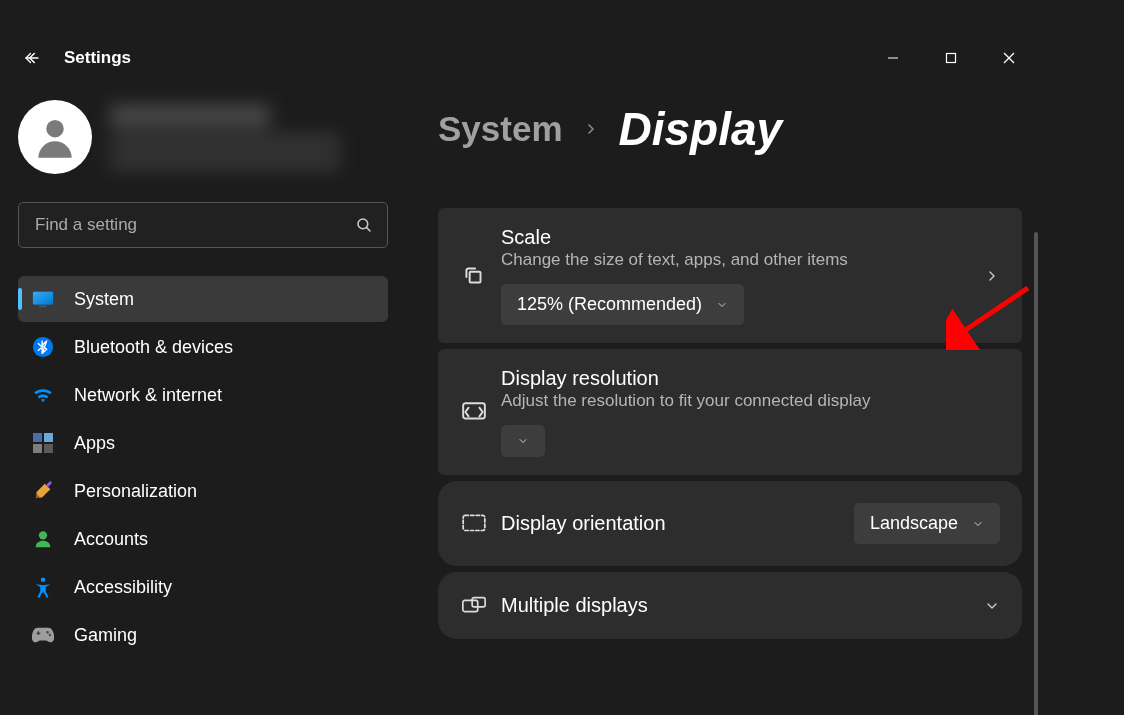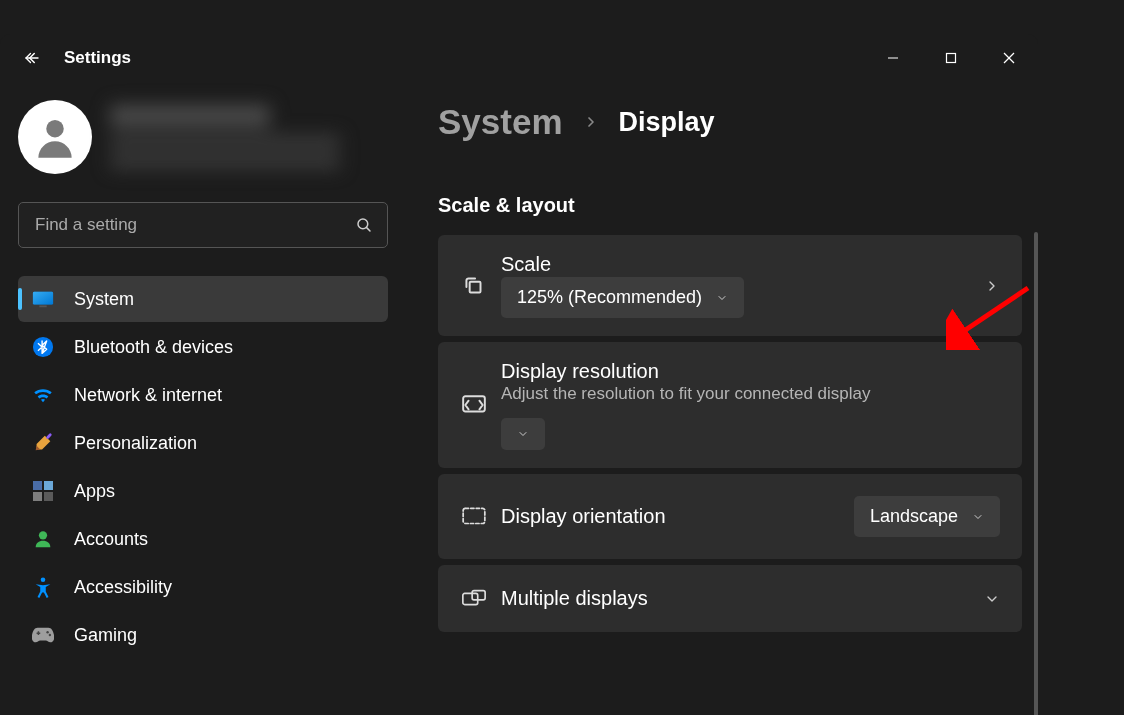--- a/index.html
+++ b/index.html
@@ -38,31 +38,31 @@
   .nav-item{height:46px;border-radius:6px;display:flex;align-items:center;gap:20px;padding:0 14px;cursor:pointer;font-size:18px;position:relative;}
   .nav-item.active{background:var(--sidebar-active);}
   .nav-item.active::before{content:"";position:absolute;left:0;top:12px;bottom:12px;width:4px;border-radius:3px;background:#4cc2ff;}
   .nav-icon{width:22px;height:22px;display:flex;align-items:center;justify-content:center;font-size:20px;}
   
   .main{flex:1;padding:20px 16px 0 32px;overflow:hidden;position:relative;}
   .scroll-track{position:absolute;right:0;top:150px;bottom:0;width:4px;background:#555;border-radius:2px;}
   .breadcrumb{display:flex;align-items:center;gap:20px;margin-bottom:52px;}
   .bc-parent{font-size:35px;font-weight:600;color:#a0a0a0;cursor:pointer;}
   .bc-sep{font-size:26px;color:#888;}
-  .bc-current{font-size:27px;font-weight:600;}
+  .bc-current{font-size:46px;font-weight:600;font-style:italic;}
   .section-title{font-size:20px;font-weight:600;margin-bottom:18px;}
   .card{background:var(--card);border-radius:6px;margin-bottom:6px;padding:18px 22px;display:flex;align-items:center;gap:13px;cursor:pointer;}
   .card-icon{width:28px;display:flex;align-items:center;justify-content:center;}
   .card-body{flex:1;}
   .card-title{font-size:20px;margin-bottom:1px;}
   .card-desc{font-size:17px;color:var(--muted);margin-bottom:14px;}
   .dropdown{display:inline-flex;align-items:center;gap:14px;background:var(--dropdown);border-radius:5px;padding:10px 16px;font-size:18px;cursor:pointer;}
   .card.simple .card-body{display:flex;align-items:center;}
   .card.simple .card-title{margin:0;}
-  .card.simple{padding:22px 22px;}
+  .card.simple{padding:22px 22px;border-radius:19px;}
   .chev{margin-left:auto;}
   
   .arrow-annot{position:absolute;left:540px;top:198px;pointer-events:none;}
   svg{display:block;}
 </style>
 </head>
 <body>
 
 <div class="root">
 
@@ -156,38 +156,38 @@
         <div class="nav-item">
           <span class="nav-icon">
             <svg width="22" height="22" viewBox="0 0 24 24" fill="#0091ff">
                 <path d="M12 20l-2.2-2.8c1.2-1 3.2-1 4.4 0L12 20zM6.2 13.6c3.2-2.8 8.4-2.8 11.6 0l-1.8 2.2c-2.2-1.9-5.8-1.9-8 0l-1.8-2.2zM2.5 9.1c5.2-4.6 13.8-4.6 19 0l-1.8 2.2c-4.2-3.6-11.2-3.6-15.4 0L2.5 9.1z"></path>
               </svg>
           </span>
           <span>Network &amp; internet</span>
         </div>
         <div class="nav-item">
           <span class="nav-icon">
-            <svg width="22" height="22" viewBox="0 0 24 24">
-                <path d="M14 4l6 6-9 9-6-0 0-6z" fill="#e8a33d"></path>
-                <path d="M4 20l1-5 4 4z" fill="#a05a2c"></path>
-                <rect x="17" y="1" width="3" height="7" rx="1.5" transform="rotate(45 18.5 4.5)" fill="#8b5cf6"></rect>
-              </svg>
-          </span>
-          <span>Personalization</span>
-        </div>
-        <div class="nav-item">
-          <span class="nav-icon">
             <svg width="20" height="20" viewBox="0 0 20 20">
                 <rect x="0" y="0" width="9" height="9" fill="#4a6da7"></rect>
                 <rect x="11" y="0" width="9" height="9" fill="#6ba8d8"></rect>
                 <rect x="0" y="11" width="9" height="9" fill="#7e7e7e"></rect>
                 <rect x="11" y="11" width="9" height="9" fill="#5a5a5a"></rect>
               </svg>
           </span>
           <span>Apps</span>
+        </div>
+        <div class="nav-item">
+          <span class="nav-icon">
+            <svg width="22" height="22" viewBox="0 0 24 24">
+                <path d="M14 4l6 6-9 9-6-0 0-6z" fill="#e8a33d"></path>
+                <path d="M4 20l1-5 4 4z" fill="#a05a2c"></path>
+                <rect x="17" y="1" width="3" height="7" rx="1.5" transform="rotate(45 18.5 4.5)" fill="#8b5cf6"></rect>
+              </svg>
+          </span>
+          <span>Personalization</span>
         </div>
         <div class="nav-item">
           <span class="nav-icon">
             <svg width="22" height="22" viewBox="0 0 24 24" fill="#3fb757">
                 <circle cx="12" cy="8" r="4.5"></circle>
                 <path d="M4 21c0-4.4 3.6-7 8-7s8 2.6 8 7"></path>
               </svg>
           </span>
           <span>Accounts</span>
         </div>
@@ -218,31 +218,31 @@
       <div class="breadcrumb">
         <span class="bc-parent">System</span>
         <span class="bc-sep">
           <svg width="16" height="16" viewBox="0 0 24 24" fill="none" stroke="#888" stroke-width="2.5" stroke-linecap="round" stroke-linejoin="round">
               <polyline points="9 6 15 12 9 18"></polyline>
             </svg>
         </span>
         <span class="bc-current">Display</span>
       </div>
 
-      <div class="section-title">Scale &amp; layout</div>
 
       <div class="card">
         <div class="card-icon">
           <svg width="26" height="26" viewBox="0 0 24 24" fill="none" stroke="#ddd" stroke-width="1.8" stroke-linecap="round" stroke-linejoin="round">
               <rect x="8" y="8" width="10" height="10" rx="1"></rect>
               <path d="M5 13V7a2 2 0 012-2h6"></path>
             </svg>
         </div>
         <div class="card-body">
           <div class="card-title">Scale</div>
+          <div class="card-desc">Change the size of text, apps, and other items</div>
           <div class="dropdown">
             <span>125% (Recommended)</span>
             <span>
                 <svg width="12" height="12" viewBox="0 0 24 24" fill="none" stroke="#ccc" stroke-width="2" stroke-linecap="round" stroke-linejoin="round">
                   <polyline points="6 9 12 15 18 9"></polyline>
                 </svg>
               </span>
           </div>
         </div>
         <span class="chev">

